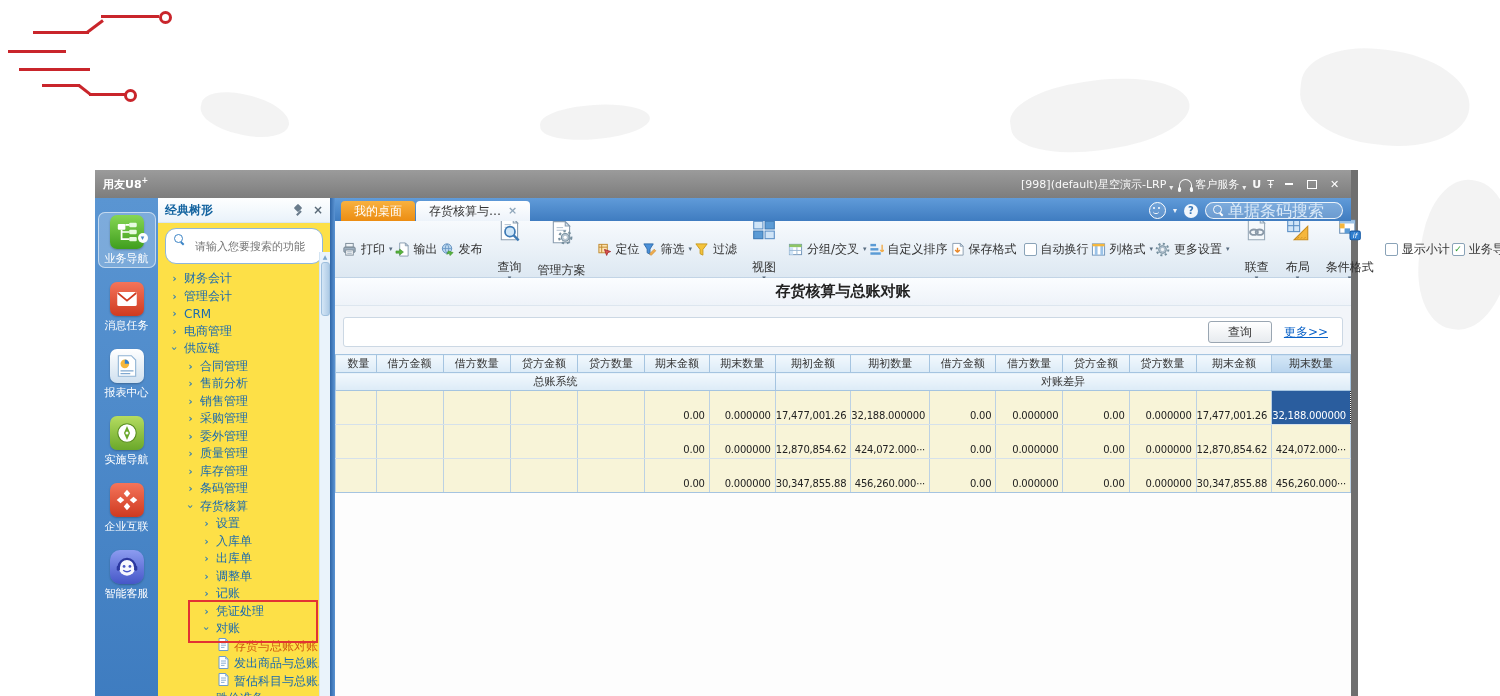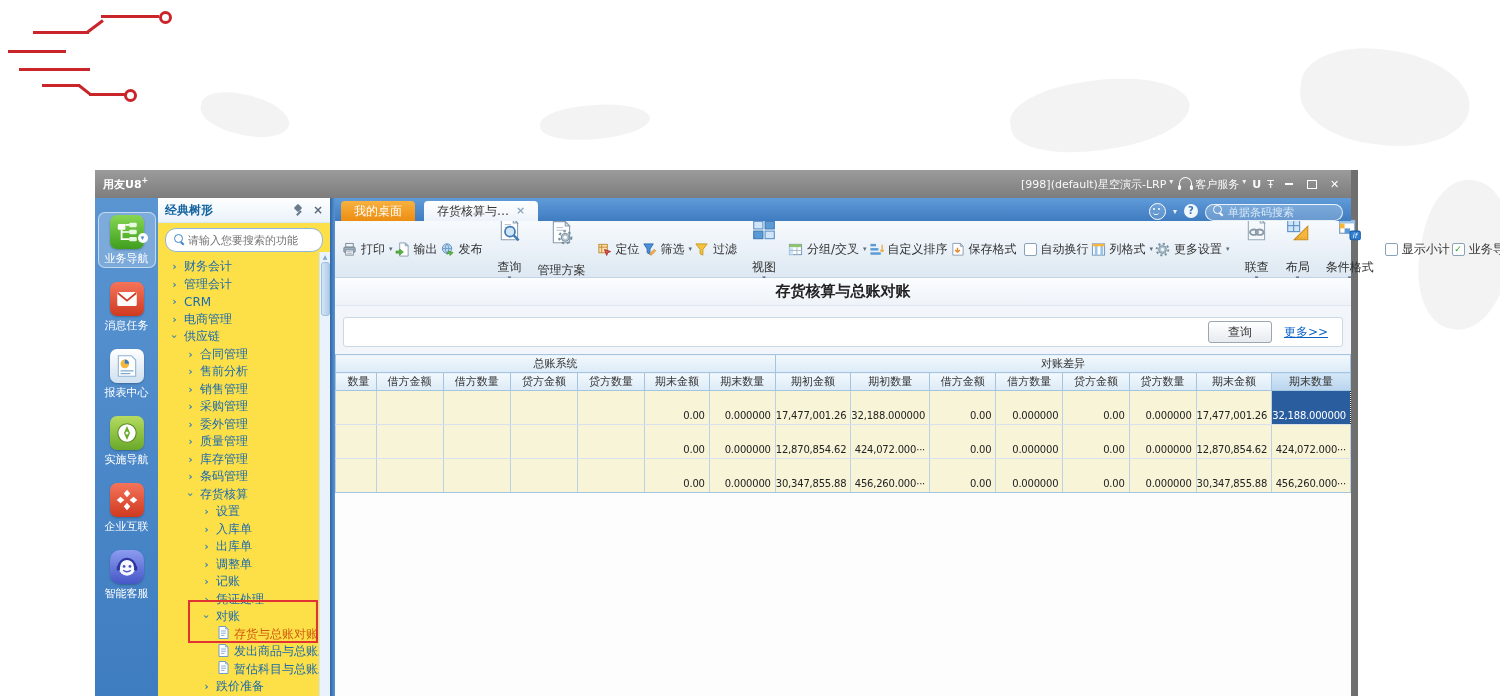--- a/index.html
+++ b/index.html
@@ -15,21 +15,21 @@
   .rl.diag{transform-origin:left center}
   .rc{position:absolute;width:7px;height:7px;border:3px solid #c9252b;border-radius:50%;background:#fff}
   .fn-title{position:absolute;left:136px;top:30px;font-size:38px;font-weight:800;color:#141414;letter-spacing:3px}
 
   
   .win{position:absolute;left:95px;top:170px;width:1256px;height:526px;border-right:7px solid #6f6f6f;background:#3f7cc0;box-sizing:content-box}
   .titlebar{height:28px;background:linear-gradient(#9b9b9b,#7d7d7d);color:#fff;font-size:11px;display:flex;align-items:center;padding:0 8px;gap:6px}
   .titlebar .brand{font-weight:bold}
   .titlebar .sup{font-size:8px;vertical-align:super}
   .titlebar .spacer{flex:1}
-  .titlebar .titem{display:flex;align-items:flex-start;gap:3px;opacity:.95}
+  .titlebar .titem{display:flex;align-items:flex-end;gap:3px;opacity:.95}
   .caret-w{font-size:8px;opacity:.9}
   .headset-icon{display:inline-block;width:11px;height:11px;border:1.5px solid #fff;border-radius:50% 50% 45% 45%;border-bottom-color:transparent;position:relative}
   .headset-icon::before,.headset-icon::after{content:"";position:absolute;bottom:-1px;width:3px;height:5px;background:#fff;border-radius:2px}
   .headset-icon::before{left:-2px}.headset-icon::after{right:-2px}
   .wc{width:17px;height:14px;display:flex;align-items:center;justify-content:center;font-size:11px;cursor:default}
   .wc-minbar{width:8px;height:2px;background:#fff}
   .wc-box{width:8px;height:7px;border:1.5px solid #fff}
 
   .winbody{display:flex;height:506px}
 
@@ -49,51 +49,51 @@
 
   
   .treepanel{width:172px;background:#fde047;position:relative;flex:none;display:flex;flex-direction:column;overflow:hidden}
   .tp-head{height:24px;display:flex;align-items:center;padding:0 7px;background:linear-gradient(#feffff,#e9f2fa);border-bottom:1px solid #d8e6f2;flex:none}
   .tp-title{color:#1464a0;font-weight:bold;font-size:12px;flex:1}
   .pin-icon{width:12px;height:12px;position:relative;margin-right:8px;cursor:pointer}
   .pin-icon::before{content:"";position:absolute;left:2px;top:1px;width:6px;height:6px;background:#6a7c8c;border-radius:1px;transform:rotate(45deg)}
   .pin-icon::after{content:"";position:absolute;left:5px;top:6px;width:1.5px;height:6px;background:#6a7c8c;transform:rotate(45deg)}
   .tp-close{color:#5a6a78;font-size:12px;font-weight:bold;cursor:pointer;line-height:12px}
   .tp-search{padding:5px 7px 4px;flex:none;position:relative}
-  .tp-search input{width:100%;height:24px;box-sizing:border-box;border:1px solid #8fb6da;border-radius:11px;padding:0 8px 0 22px;font-size:11px;color:#666;outline:none;font-family:inherit}
+  .tp-search input{width:100%;height:36px;box-sizing:border-box;border:1px solid #8fb6da;border-radius:11px;padding:0 8px 0 29px;font-size:11px;color:#666;outline:none;font-family:inherit}
   .mag{position:absolute;width:7px;height:7px;border:1.6px solid #3d85c6;border-radius:50%}
   .mag::after{content:"";position:absolute;left:6px;top:6px;width:4px;height:1.6px;background:#3d85c6;transform:rotate(45deg);transform-origin:left center}
   .tp-search .mag{left:16px;top:11px}
   .tree{flex:1;position:relative;overflow:hidden;padding-top:2px}
   .tree-item{height:17.5px;display:flex;align-items:center;font-size:12px;color:#1a6ab0;cursor:pointer;white-space:nowrap}
   .tree-item .chev{width:9px;margin-right:5px;color:#2a7ab8;font-weight:bold;font-size:10px;display:inline-block;text-align:center;flex:none}
   .tree-item .chev.exp{transform:rotate(90deg)}
   .tree-item.sel{color:#cf5a10}
   .doc-ic{flex:none;margin-right:5px}
   .tree-scroll{position:absolute;right:0;top:54px;bottom:0;width:10px;background:#eaf3fb;border-left:1px solid #d4e4f2}
   .tree-scroll .arr{position:absolute;top:1px;left:0;width:10px;text-align:center;font-size:6px;color:#7aa5cc}
   .tree-scroll .thumb{position:absolute;top:10px;left:1px;width:7px;height:52px;border-radius:3px;background:linear-gradient(90deg,#d4e6f6,#aecbe6);border:1px solid #9fc0de}
   .redbox{position:absolute;left:30px;top:402px;width:126px;height:39px;border:2px solid #e23333;pointer-events:none}
 
   .splitter{width:5px;background:linear-gradient(90deg,#2f66a8,#5b94d3);flex:none;cursor:col-resize}
 
   
   .main{flex:1;display:flex;flex-direction:column;background:#f2f5f9;min-width:0}
   .tabstrip{height:23px;background:linear-gradient(#609bd9,#3f7cc0);display:flex;align-items:flex-end;padding-left:6px;position:relative;flex:none}
-  .tab{height:20px;line-height:20px;padding:0 13px;font-size:12px;border-radius:4px 4px 0 0;margin-right:9px;cursor:pointer;display:flex;align-items:center;gap:7px}
+  .tab{height:20px;line-height:20px;padding:0 13px;font-size:12px;border-radius:4px 4px 0 0;margin-right:1px;cursor:pointer;display:flex;align-items:center;gap:7px}
   .tab.orange{background:linear-gradient(#f8b13f,#ec8d12);color:#fff}
   .tab.active{background:linear-gradient(#ffffff,#edf3fa);color:#333}
   .tab .tclose{color:#8fa6ba;font-size:11px;font-weight:bold}
   .strip-right{position:absolute;right:8px;top:3px;display:flex;align-items:center;gap:7px}
   .smiley{width:15px;height:15px;border:1.5px solid #fff;border-radius:50%;position:relative;background:rgba(255,255,255,.15)}
   .smiley::before{content:"";position:absolute;left:3px;top:4px;width:2px;height:2px;background:#fff;border-radius:50%;box-shadow:5px 0 0 #fff}
   .smiley::after{content:"";position:absolute;left:3.5px;top:7px;width:6px;height:3px;border-bottom:1.5px solid #fff;border-radius:0 0 6px 6px}
   .help{width:14px;height:14px;border-radius:50%;background:#f2f7fc;color:#3a78b8;font-size:10px;font-weight:bold;text-align:center;line-height:14px}
   .docsearch{position:relative}
-  .docsearch input{width:138px;height:17px;box-sizing:border-box;border:1px solid rgba(255,255,255,.85);border-radius:9px;background:rgba(255,255,255,.22);color:#fff;font-size:11px;padding:0 8px 0 22px;outline:none;font-family:inherit}
+  .docsearch input{width:138px;height:17px;box-sizing:border-box;border:1px solid rgba(255,255,255,.85);border-radius:9px;background:rgba(255,255,255,.22);color:#fff;font-size:16px;padding:0 8px 0 22px;outline:none;font-family:inherit}
   .docsearch input::placeholder{color:#d9e9f8}
   .docsearch .mag{left:8px;top:4px;border-color:#fff}
   .docsearch .mag::after{background:#fff}
 
   
   .toolbar{height:54px;background:linear-gradient(#f7fafd,#dde8f2);border-bottom:1px solid #c2d4e6;display:flex;align-items:stretch;padding:1px 2px;flex:none;color:#333}
   .tgroup{display:flex;align-items:center;padding:0 5px;gap:7px}
   .tsep{width:1px;margin:3px 0;background:linear-gradient(#f8fbfe,#c3d3e4,#f8fbfe)}
   .tb-stack{display:flex;flex-direction:row;justify-content:center;gap:2px}
   .tb-sm{display:flex;align-items:center;gap:4px;height:15px;font-size:12px;cursor:pointer;white-space:nowrap}
@@ -686,40 +686,40 @@
                 <col style="width:69px">
                 <col style="width:69px">
                 <col style="width:69px">
                 <col style="width:69px">
                 <col style="width:69px">
                 <col style="width:69px">
                 <col style="width:69px">
               </colgroup>
               <thead>
                 <tr>
-                  <th class="gh" colspan="7">总账系统</th>
-                  <th class="gh" colspan="8">对账差异</th>
-                </tr>
-                <tr>
                   <th class="clip ">数量</th>
                   <th class="">借方金额</th>
                   <th class="">借方数量</th>
                   <th class="">贷方金额</th>
                   <th class="">贷方数量</th>
                   <th class="">期末金额</th>
                   <th class="">期末数量</th>
                   <th class="">期初金额</th>
                   <th class="">期初数量</th>
                   <th class="">借方金额</th>
                   <th class="">借方数量</th>
                   <th class="">贷方金额</th>
                   <th class="">贷方数量</th>
                   <th class="">期末金额</th>
                   <th class="selhead">期末数量</th>
                 </tr>
+                <tr>
+                  <th class="gh" colspan="7">总账系统</th>
+                  <th class="gh" colspan="8">对账差异</th>
+                </tr>
               </thead>
               <tbody>
                 <tr>
                   <td></td>
                   <td></td>
                   <td></td>
                   <td></td>
                   <td></td>
                   <td>0.00</td>
                   <td>0.000000</td>

